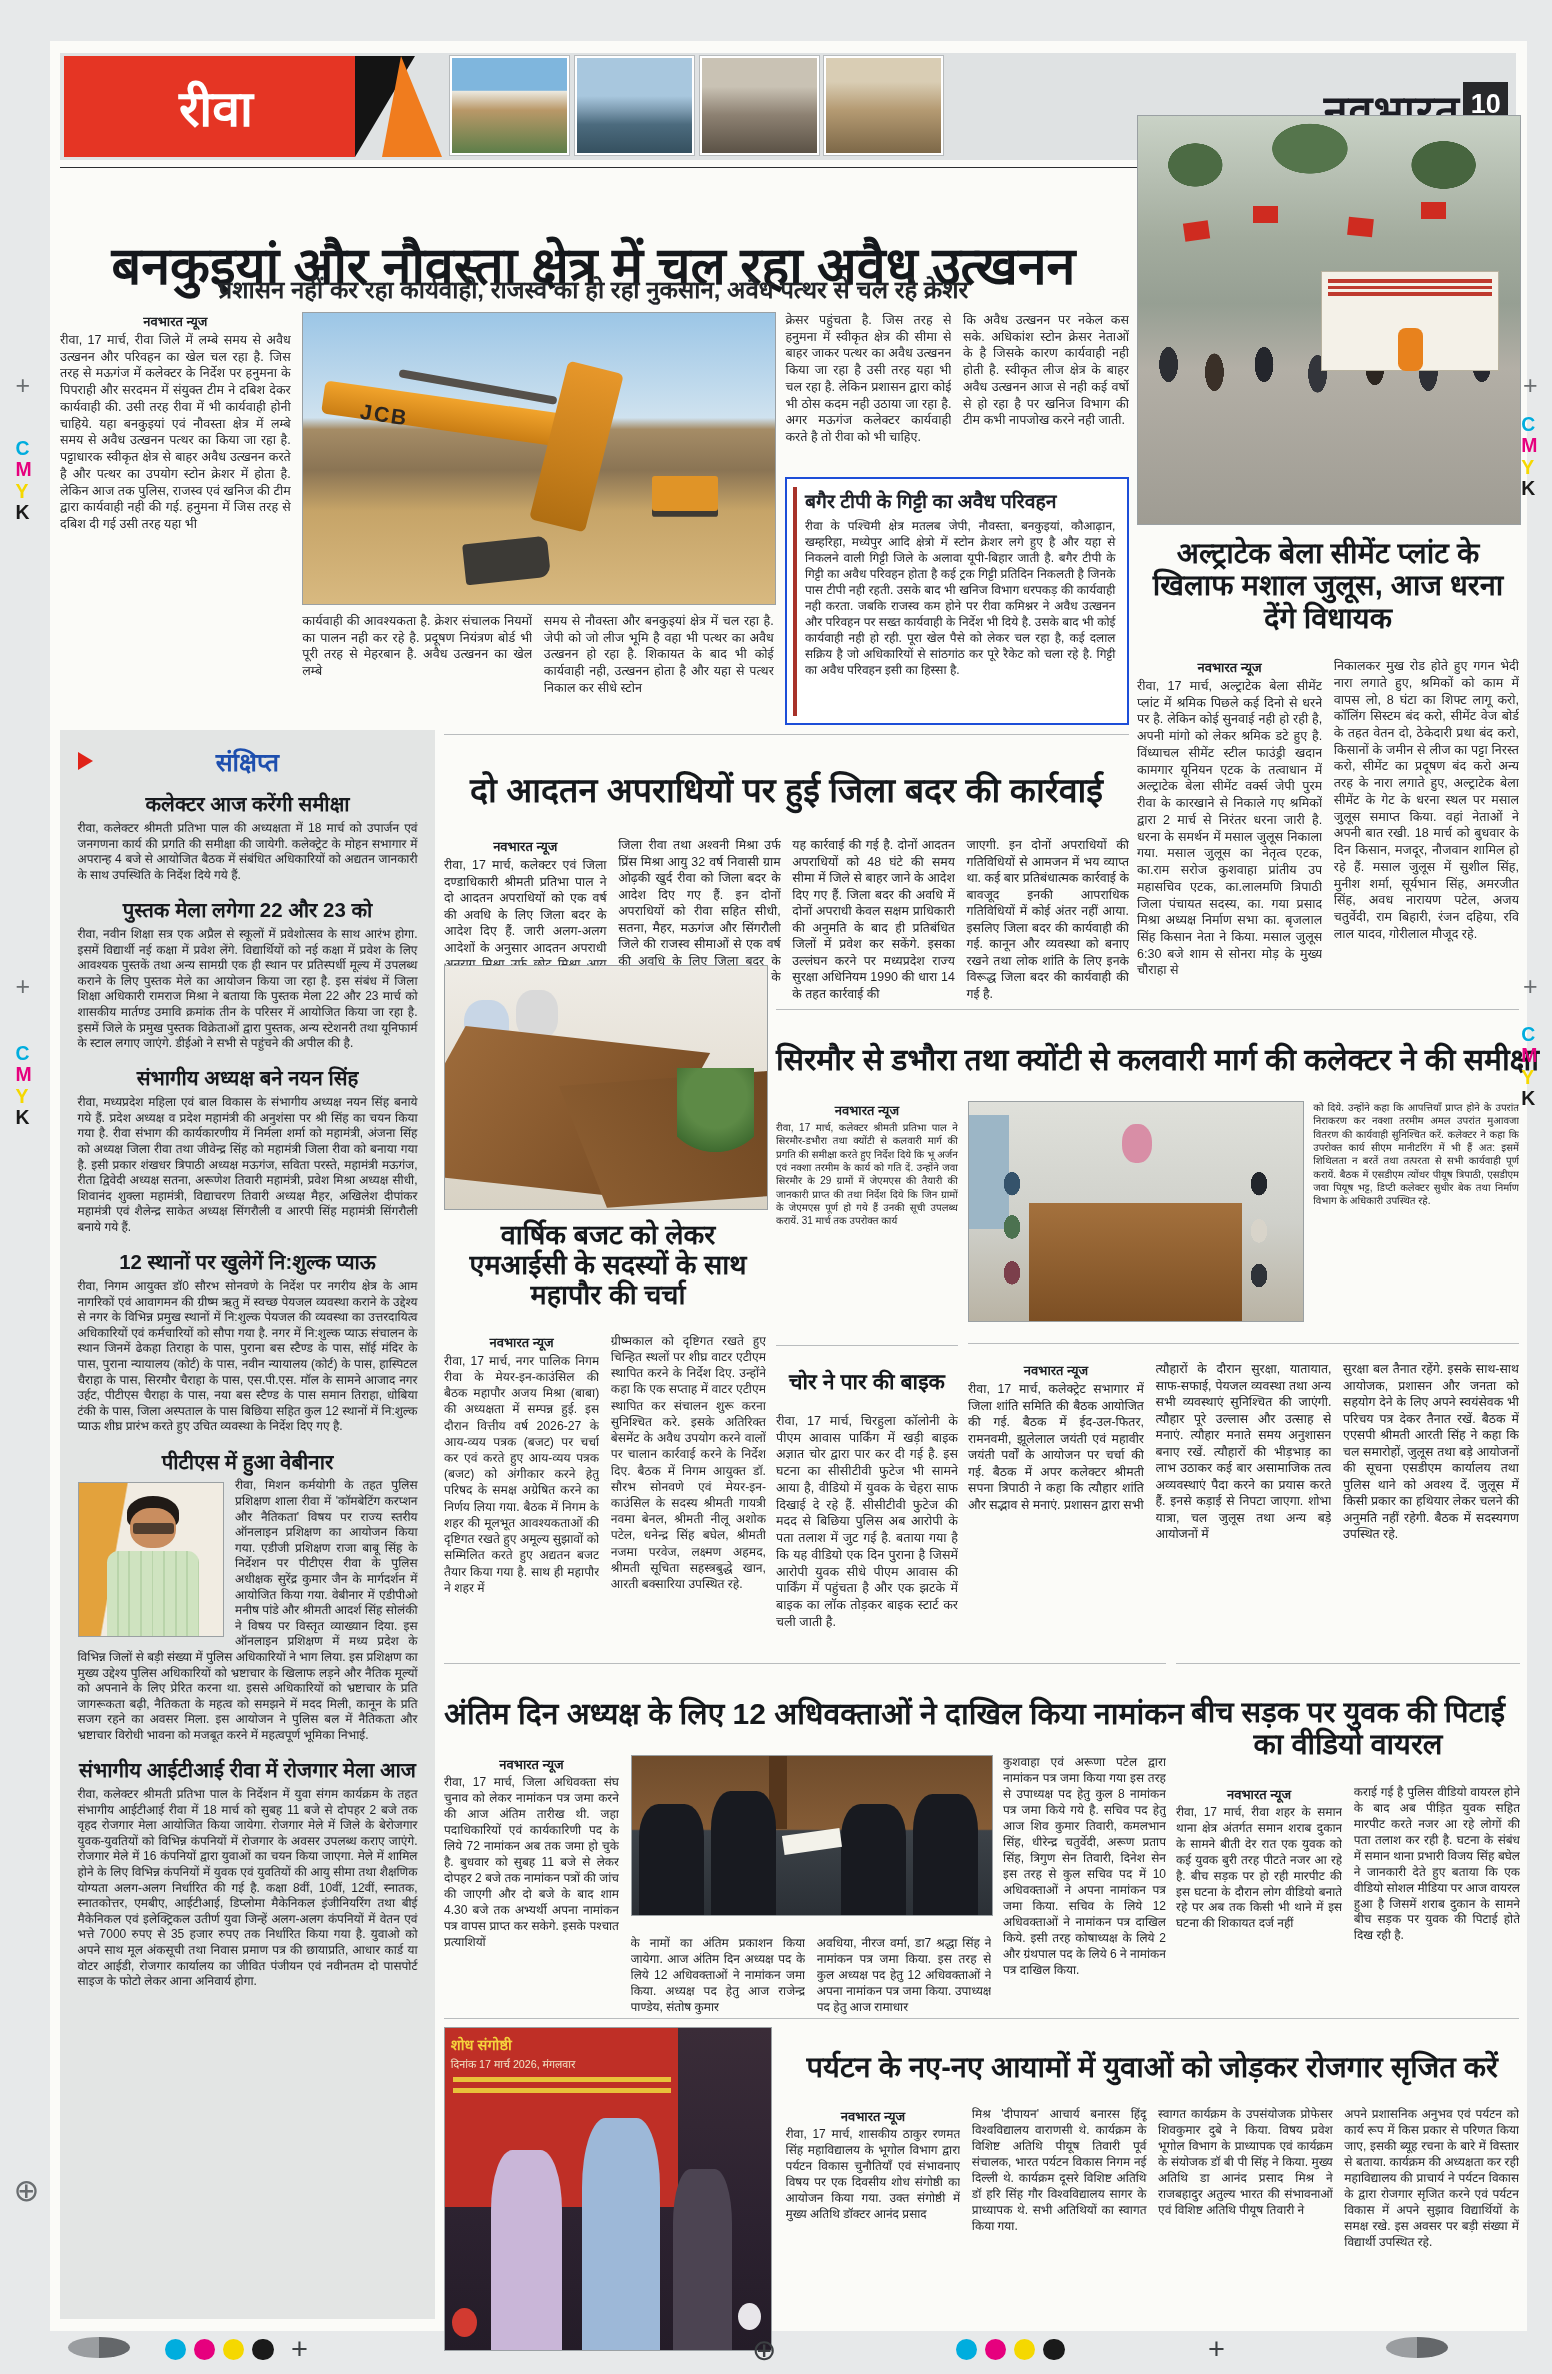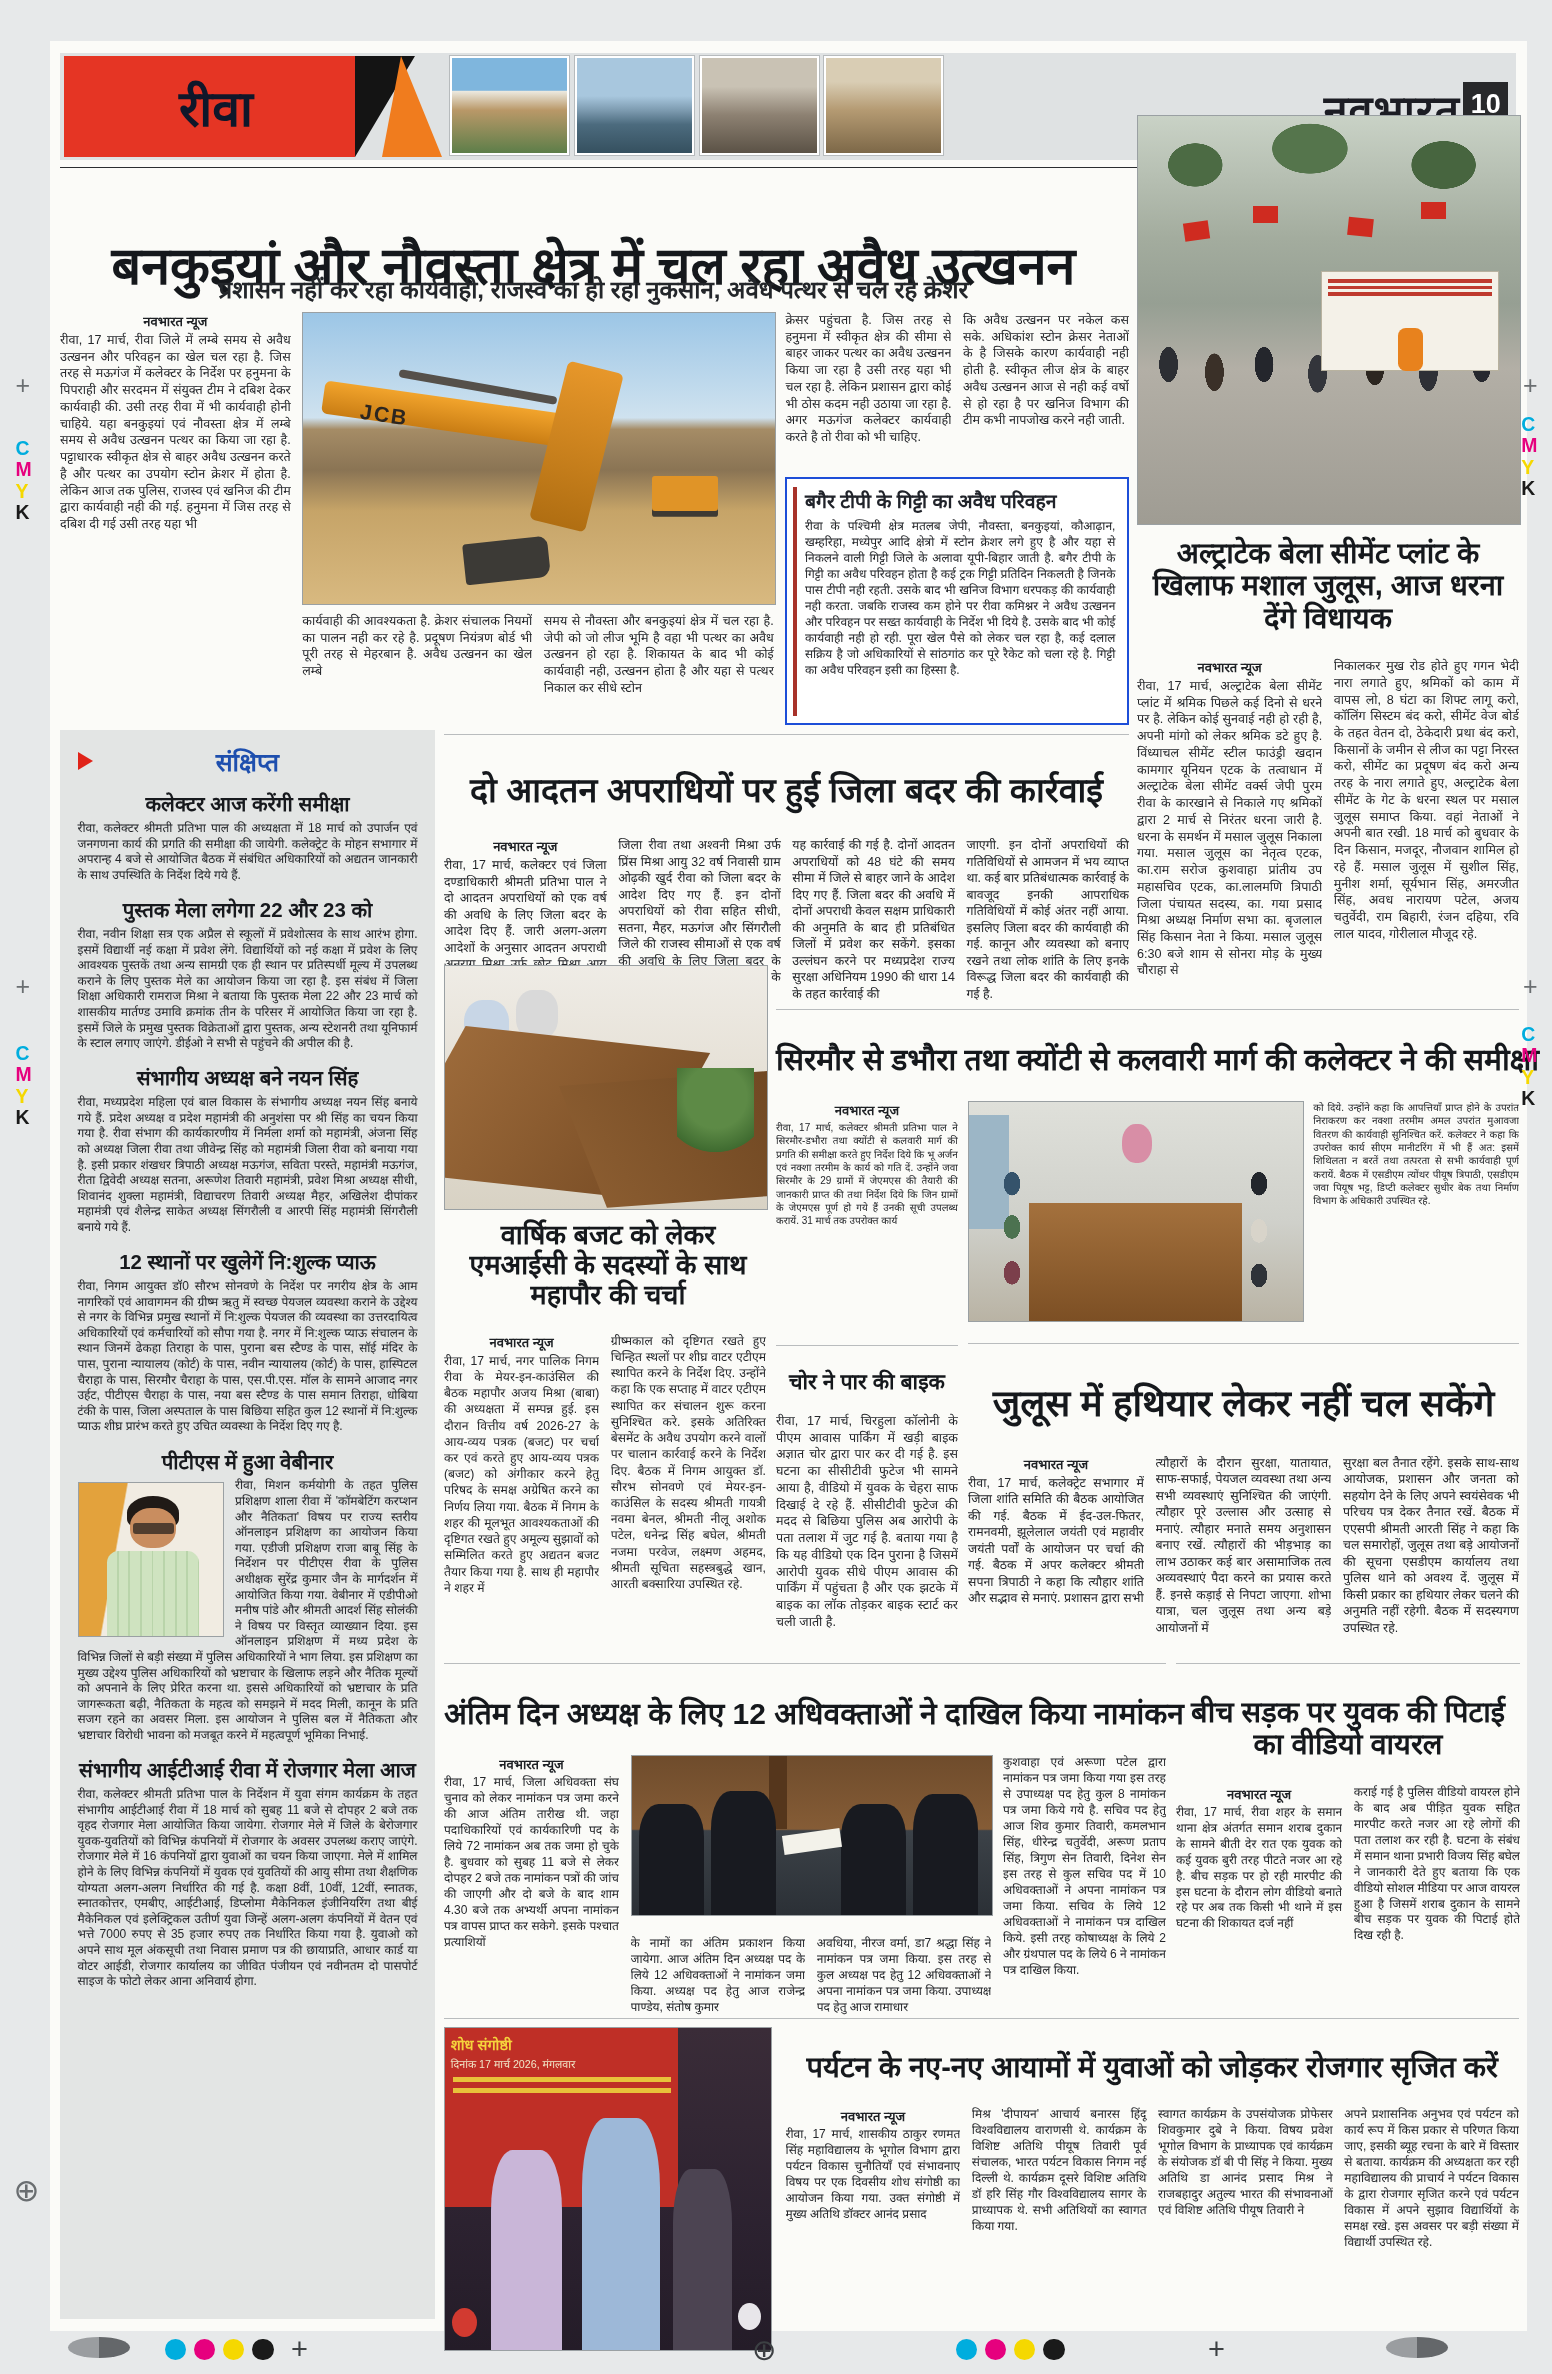--- a/index.html
+++ b/index.html
@@ -4,21 +4,21 @@
 <style>
   html,body{margin:0;padding:0;}
   body{width:1553px;height:2375px;background:#e7e9ea;font-family:"Liberation Sans","DejaVu Sans",sans-serif;color:#1d2024;}
   .page{position:relative;width:1553px;height:2375px;overflow:hidden;}
   .sheet{position:absolute;left:50px;top:41px;width:1477px;height:2290px;background:#fbfbf8;}
   .abs{position:absolute;}
 
   
   .masthead{left:60px;top:53px;width:1456px;height:107px;background:#dfe2e3;}
   .mast-red{position:absolute;left:3.9px;top:2.9px;width:291px;height:101px;background:#e53524;}
-  .mast-red .ed{position:absolute;left:115px;top:17.5px;color:#0f172a;font-size:50px;font-weight:bold;}
+  .mast-red .ed{position:absolute;left:115px;top:17.5px;color:#ffffff;font-size:50px;font-weight:bold;}
   .chev-black{position:absolute;left:295px;top:2.9px;width:0;height:0;border-top:101px solid #141414;border-right:60px solid transparent;}
   .chev-orange{position:absolute;left:295px;top:2.9px;width:0;height:0;border-bottom:101px solid #f07c1e;border-left:19.4px solid transparent;border-right:41px solid transparent;margin-left:27px;}
   .thumbs{position:absolute;left:390px;top:2.9px;height:101px;display:flex;gap:5.8px;}
   .thumb{width:115px;height:95px;border:2.9px solid #fff;box-shadow:0 0 0 1px #b7bbbd;}
   .th1{background:linear-gradient(#7fb6dd 35%,#e8e4da 36%,#cbb astray 50%,#9b7b54 60%,#6f8b55 100%);background:linear-gradient(#7fb6dd 34%,#ece9df 35%,#b99868 55%,#62823ف 80%,#5d7e49 100%);background:linear-gradient(#7fb6dd 34%,#ece9df 35%,#b99868 55%,#5d7e49 100%);}
   .th2{background:linear-gradient(#a8c7de 40%,#7d9bb0 55%,#4c6b7e 70%,#35505f 100%);}
   .th3{background:linear-gradient(#c9c2b4 30%,#8d8172 60%,#5b5246 100%);}
   .th4{background:linear-gradient(#d9cdb4 25%,#b49a72 55%,#7d6848 100%);}
   .brand-wrap{position:absolute;right:56px;top:37px;text-align:right;}
   .brand{font-size:43px;font-weight:bold;color:#1c1d24;letter-spacing:1px;line-height:1;}
@@ -370,21 +370,20 @@
       <div class="sir-cr bt">को दिये. उन्होंने कहा कि आपत्तियाँ प्राप्त होने के उपरांत निराकरण कर नक्शा तरमीम अमल उपरांत मुआवजा वितरण की कार्यवाही सुनिश्चित करें. कलेक्टर ने कहा कि उपरोक्त कार्य सीएम मानीटरिंग में भी हैं अत: इसमें शिथिलता न बरतें तथा तत्परता से सभी कार्यवाही पूर्ण करायें. बैठक में एसडीएम त्योंथर पीयूष त्रिपाठी, एसडीएम जवा पियूष भट्ट, डिप्टी कलेक्टर सुधीर बेक तथा निर्माण विभाग के अधिकारी उपस्थित रहे.</div>
     </div>
   </section>
 
   <section class="abs bike rule-top">
     <h2 class="hl bike-hl">चोर ने पार की बाइक</h2>
     <div class="bt bike-b">रीवा, 17 मार्च, चिरहुला कॉलोनी के पीएम आवास पार्किंग में खड़ी बाइक अज्ञात चोर द्वारा पार कर दी गई है. इस घटना का सीसीटीवी फुटेज भी सामने आया है, वीडियो में युवक के चेहरा साफ दिखाई दे रहे हैं. सीसीटीवी फुटेज की मदद से बिछिया पुलिस अब आरोपी के पता तलाश में जुट गई है. बताया गया है कि यह वीडियो एक दिन पुराना है जिसमें आरोपी युवक सीधे पीएम आवास की पार्किंग में पहुंचता है और एक झटके में बाइक का लॉक तोड़कर बाइक स्टार्ट कर चली जाती है.</div>
   </section>
 
   <section class="abs jl rule-top">
-    <h2 class="hl jl-hl">जुलूस में हथियार लेकर नहीं चल सकेंगे</h2>
     <div class="cols jl-cols">
       <div class="c">
         <div class="byline">नवभारत न्यूज</div>
         <div class="bt">रीवा, 17 मार्च, कलेक्ट्रेट सभागार में जिला शांति समिति की बैठक आयोजित की गई. बैठक में ईद-उल-फितर, रामनवमी, झूलेलाल जयंती एवं महावीर जयंती पर्वों के आयोजन पर चर्चा की गई. बैठक में अपर कलेक्टर श्रीमती सपना त्रिपाठी ने कहा कि त्यौहार शांति और सद्भाव से मनाएं. प्रशासन द्वारा सभी</div>
       </div>
       <div class="c bt">त्यौहारों के दौरान सुरक्षा, यातायात, साफ-सफाई, पेयजल व्यवस्था तथा अन्य सभी व्यवस्थाएं सुनिश्चित की जाएंगी. त्यौहार पूरे उल्लास और उत्साह से मनाएं. त्यौहार मनाते समय अनुशासन बनाए रखें. त्यौहारों की भीड़भाड़ का लाभ उठाकर कई बार असामाजिक तत्व अव्यवस्थाएं पैदा करने का प्रयास करते हैं. इनसे कड़ाई से निपटा जाएगा. शोभा यात्रा, चल जुलूस तथा अन्य बड़े आयोजनों में</div>
       <div class="c bt">सुरक्षा बल तैनात रहेंगे. इसके साथ-साथ आयोजक, प्रशासन और जनता को सहयोग देने के लिए अपने स्वयंसेवक भी परिचय पत्र देकर तैनात रखें. बैठक में एएसपी श्रीमती आरती सिंह ने कहा कि चल समारोहों, जुलूस तथा बड़े आयोजनों की सूचना एसडीएम कार्यालय तथा पुलिस थाने को अवश्य दें. जुलूस में किसी प्रकार का हथियार लेकर चलने की अनुमति नहीं रहेगी. बैठक में सदस्यगण उपस्थित रहे.</div>
     </div>
   </section>
 

